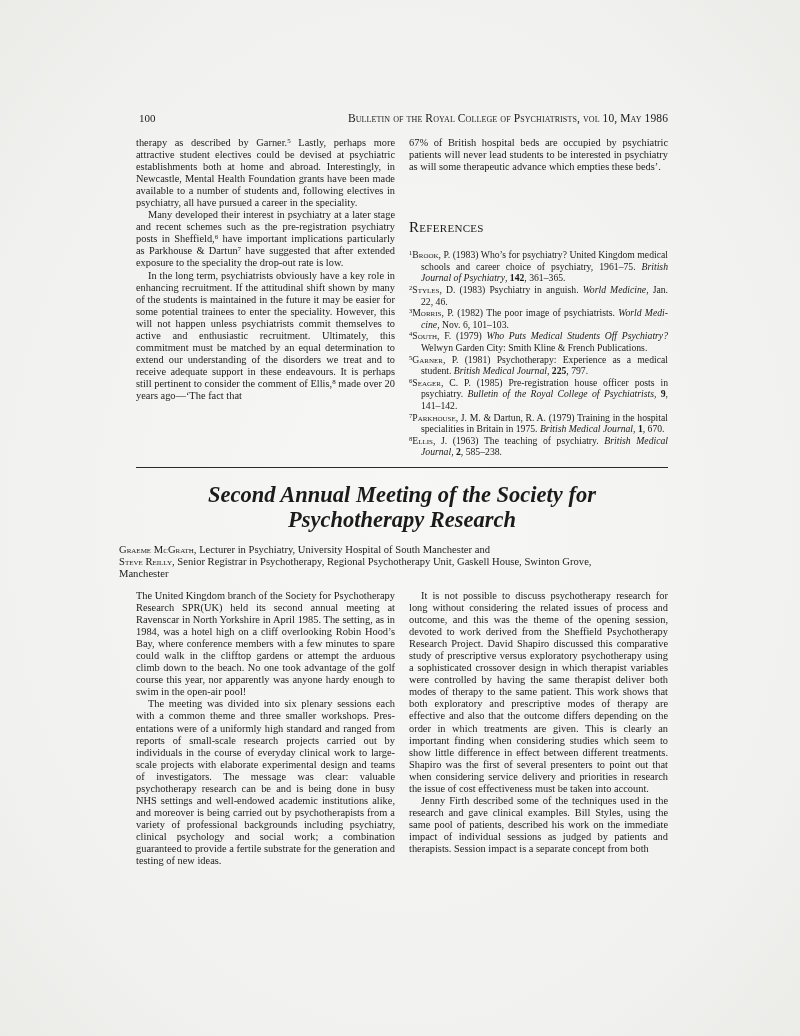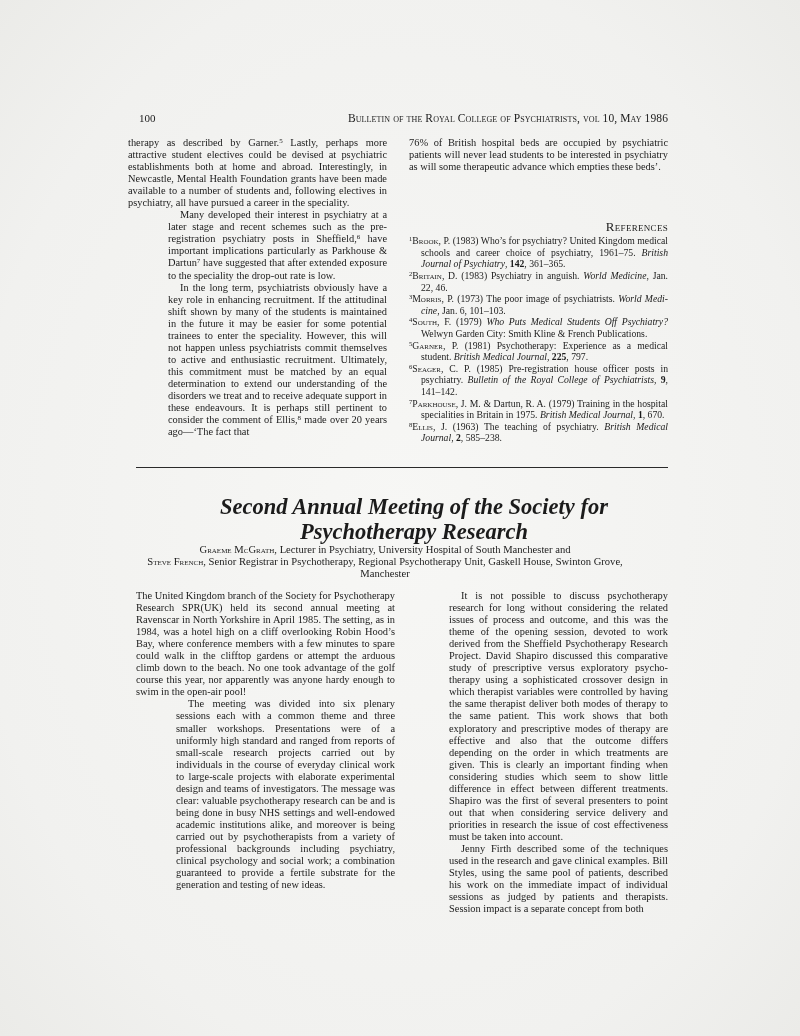--- a/index.html
+++ b/index.html
@@ -23,46 +23,46 @@
   .journal-title {
     position: absolute; right: 0; top: 0;
     font-variant: small-caps; font-size: 11.5px; letter-spacing: 0.1px;
   }
   .col {
     position: absolute; width: 259px;
     font-size: 10.4px; line-height: 12.05px;
     text-align: justify; hyphens: manual;
   }
   .col p { margin: 0; }
-  .col p.indent { text-indent: 12px; margin-left: 40px; }
-  .col1 { left: 128px; top: 137px; }
+  .col p.indent { text-indent: 12px; }
+  .col1 { left: 136px; top: 137px; }
   .col2 { left: 409px; top: 137px; }
   .refs-heading {
-    text-align: right; font-variant: small-caps; font-size: 13px;
-    margin-top: 48px; margin-bottom: 2px; letter-spacing: 0.3px;
+    text-align: left; font-variant: small-caps; font-size: 15px;
+    margin-top: 48px; margin-bottom: 16px; letter-spacing: 0.3px;
   }
   .ref {
     font-size: 9.7px; line-height: 11.6px;
     padding-left: 12px; text-indent: -12px;
     text-align: justify; margin: 0 0 1px 0;
   }
   .ref sup { font-size: 6.5px; vertical-align: 3px; }
   .sc { font-variant: small-caps; }
   .rule {
     position: absolute; left: 136px; top: 467px; width: 532px; height: 0;
     border-top: 1.3px solid #2a2a2a;
   }
   .article-title {
     position: absolute; left: 136px; top: 482px; width: 532px;
     text-align: center; font-weight: bold; font-style: italic;
     font-size: 22.5px; line-height: 25px;
   }
   .byline {
-    position: absolute; left: 103px; top: 544px; width: 564px;
-    text-align: center; font-size: 10.6px; line-height: 12px;
+    position: absolute; left: 119px; top: 544px; width: 564px;
+    text-align: left; font-size: 10.6px; line-height: 12px;
   }
   .byline .name { font-variant: small-caps; }
   .col3 { left: 136px; top: 590px; }
   .col4 { left: 409px; top: 590px; }
   sup { font-size: 7px; vertical-align: 3px; line-height: 0; }
 </style>
 </head>
 <body>
 
 <div class="page">
@@ -72,44 +72,44 @@
     <span class="journal-title">Bulletin of the Royal College of Psychiatrists, vol 10, May 1986</span>
   </div>
 
   <div class="col col1">
     <p><span>therapy as described by Garner.</span><sup>5</sup><span> Lastly, perhaps more attractive student electives could be devised at psychiatric establishments both at home and abroad. Interestingly, in Newcastle, Mental Health Foundation grants have been made available to a number of students and, following electives in psychiatry, all have pursued a career in the speciality.</span></p>
     <p class="indent"><span>Many developed their interest in psychiatry at a later stage and recent schemes such as the pre-registration psy­chiatry posts in Sheffield,</span><sup>6</sup><span> have important implications particularly as Parkhouse &amp; Dartun</span><sup>7</sup><span> have suggested that after extended exposure to the speciality the drop-out rate is low.</span></p>
     <p class="indent"><span>In the long term, psychiatrists obviously have a key role in enhancing recruitment. If the attitudinal shift shown by many of the students is maintained in the future it may be easier for some potential trainees to enter the speciality. However, this will not happen unless psychiatrists commit themselves to active and enthusiastic recruitment. Ulti­mately, this commitment must be matched by an equal determination to extend our understanding of the dis­orders we treat and to receive adequate support in these endeavours. It is perhaps still pertinent to consider the comment of Ellis,</span><sup>8</sup><span> made over 20 years ago—‘The fact that</span></p>
   </div>
 
   <div class="col col2">
-    <p>76% of British hospital beds are occupied by psychiatric patients will never lead students to be interested in psy­chiatry as will some therapeutic advance which empties these beds’.</p>
+    <p>67% of British hospital beds are occupied by psychiatric patients will never lead students to be interested in psy­chiatry as will some therapeutic advance which empties these beds’.</p>
     <div class="refs-heading">References</div>
     <div>
       <p class="ref"><sup>1</sup><span class="sc">Brook</span><span>, P. (1983) Who’s for psychiatry? United Kingdom medical schools and career choice of psychiatry, 1961–75. </span><i>British Journal of Psychiatry</i>, <b>142</b><span>, 361–365.</span></p>
-      <p class="ref"><sup>2</sup><span class="sc">Britain</span><span>, D. (1983) Psychiatry in anguish. </span><i>World Medicine</i><span>, Jan. 22, 46.</span></p>
-      <p class="ref"><sup>3</sup><span class="sc">Morris</span><span>, P. (1973) The poor image of psychiatrists. </span><i>World Medi­cine</i><span>, Jan. 6, 101–103.</span></p>
+      <p class="ref"><sup>2</sup><span class="sc">Styles</span><span>, D. (1983) Psychiatry in anguish. </span><i>World Medicine</i><span>, Jan. 22, 46.</span></p>
+      <p class="ref"><sup>3</sup><span class="sc">Morris</span><span>, P. (1982) The poor image of psychiatrists. </span><i>World Medi­cine</i><span>, Nov. 6, 101–103.</span></p>
       <p class="ref"><sup>4</sup><span class="sc">South</span><span>, F. (1979) </span><i>Who Puts Medical Students Off Psychiatry?</i><span> Welwyn Garden City: Smith Kline &amp; French Publications.</span></p>
       <p class="ref"><sup>5</sup><span class="sc">Garner</span><span>, P. (1981) Psychotherapy: Experience as a medical student. </span><i>British Medical Journal</i>, <b>225</b><span>, 797.</span></p>
       <p class="ref"><sup>6</sup><span class="sc">Seager</span><span>, C. P. (1985) Pre-registration house officer posts in psychiatry. </span><i>Bulletin of the Royal College of Psychiatrists</i>, <b>9</b><span>, 141–142.</span></p>
       <p class="ref"><sup>7</sup><span class="sc">Parkhouse</span><span>, J. M. &amp; Dartun, R. A. (1979) Training in the hospi­tal specialities in Britain in 1975. </span><i>British Medical Journal</i>, <b>1</b><span>, 670.</span></p>
       <p class="ref"><sup>8</sup><span class="sc">Ellis</span><span>, J. (1963) The teaching of psychiatry. </span><i>British Medical Journal</i>, <b>2</b><span>, 585–238.</span></p>
     </div>
   </div>
 
   <div class="rule"></div>
 
-  <h1 class="article-title" style="margin:12px;">
+  <h1 class="article-title" style="margin:0;">
     <span>Second Annual Meeting of the Society for</span><br>
     <span>Psychotherapy Research</span>
   </h1>
 
   <div class="byline">
     <span class="name">Graeme McGrath</span><span>, Lecturer in Psychiatry, University Hospital of South Manchester and</span><br>
-    <span class="name">Steve French</span><span>, Senior Registrar in Psychotherapy, Regional Psychotherapy Unit, Gaskell House, Swinton Grove,</span><br>
+    <span class="name">Steve Reilly</span><span>, Senior Registrar in Psychotherapy, Regional Psychotherapy Unit, Gaskell House, Swinton Grove,</span><br>
     <span>Manchester</span>
   </div>
 
   <div class="col col3">
     <p>The United Kingdom branch of the Society for Psycho­therapy Research SPR(UK) held its second annual meet­ing at Ravenscar in North Yorkshire in April 1985. The setting, as in 1984, was a hotel high on a cliff overlooking Robin Hood’s Bay, where conference members with a few minutes to spare could walk in the clifftop gardens or attempt the arduous climb down to the beach. No one took advantage of the golf course this year, nor apparently was anyone hardy enough to swim in the open-air pool!</p>
     <p class="indent">The meeting was divided into six plenary sessions each with a common theme and three smaller workshops. Pres­entations were of a uniformly high standard and ranged from reports of small-scale research projects carried out by individuals in the course of everyday clinical work to large-scale projects with elaborate experimental design and teams of investigators. The message was clear: valuable psychotherapy research can be and is being done in busy NHS settings and well-endowed academic institutions alike, and moreover is being carried out by psychothera­pists from a variety of professional backgrounds including psychiatry, clinical psychology and social work; a combi­nation guaranteed to provide a fertile substrate for the generation and testing of new ideas.</p>
   </div>
 
   <div class="col col4">
     <p class="indent">It is not possible to discuss psychotherapy research for long without considering the related issues of process and outcome, and this was the theme of the opening session, devoted to work derived from the Sheffield Psychotherapy Research Project. David Shapiro discussed this com­parative study of prescriptive versus exploratory psycho­therapy using a sophisticated crossover design in which therapist variables were controlled by having the same therapist deliver both modes of therapy to the same patient. This work shows that both exploratory and prescriptive modes of therapy are effective and also that the outcome differs depending on the order in which treat­ments are given. This is clearly an important finding when considering studies which seem to show little difference in effect between different treatments. Shapiro was the first of several presenters to point out that when considering service delivery and priorities in research the issue of cost effectiveness must be taken into account.</p>

